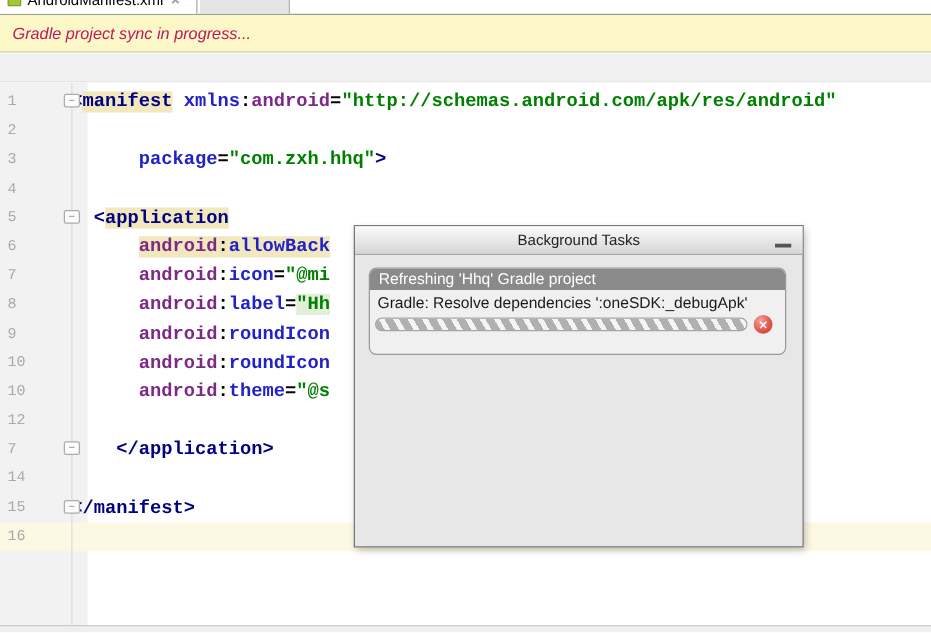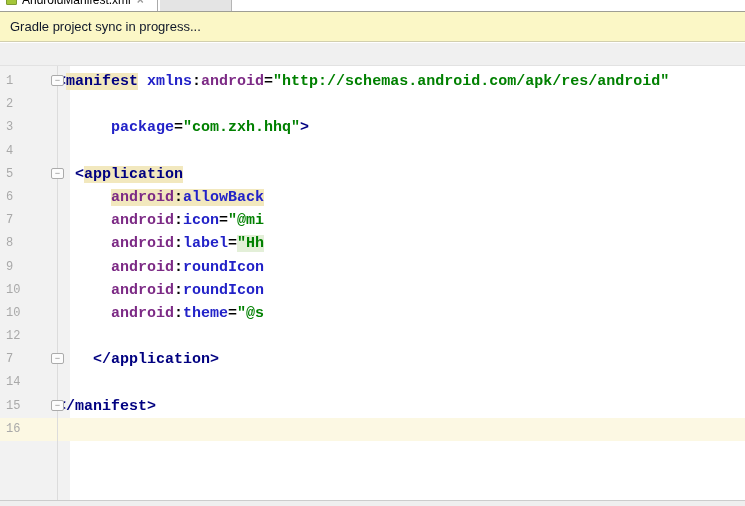--- a/index.html
+++ b/index.html
@@ -14,21 +14,21 @@
   .tab-icon { width:11px; height:11px; background:#a4c639; border:1px solid #7e9a33;
               border-radius:3px 3px 1px 1px; margin-right:5px; flex:0 0 auto; }
   .tab-label { font-size:12px; color:#000; white-space:nowrap; }
   .tab-close { margin-left:6px; color:#9a9a9a; font-size:12px; font-weight:bold; }
   .tab-stub { position:absolute; left:160px; top:0; width:72px; height:12px; background:#e4e4e4;
               border-right:1px solid #b5b5b5; }
 
   
   .banner { position:absolute; left:0; top:12px; width:745px; height:30px; background:#fbf7c6;
             border-bottom:1px solid #d2cfae; display:flex; align-items:center; padding-left:10px; }
-  .banner-text { font-size:13px; color:#0f172a; }
+  .banner-text { font-size:13px; color:#be185d;font-style:italic; }
 
   
   .grayband { position:absolute; left:0; top:43px; width:745px; height:23px; background:#f0f0f0;
               border-bottom:1px solid #e2e2e2; }
 
   
   .editor { position:absolute; left:0; top:66px; width:745px; height:434px; background:#fff; overflow:hidden; }
   .gutter-bg { position:absolute; left:0; top:0; width:70px; height:100%; background:#f2f2f2; z-index:1; }
   .gutter-sep { position:absolute; left:57px; top:0; width:1px; height:100%; background:#dcdcdc; z-index:3; }
   .code-rows { position:absolute; left:0; right:0; top:4px; z-index:2; }
@@ -137,15 +137,33 @@
       </div>
     <div class="fold-layer">
         <div class="fold" style="top: 5px;">−</div>
         <div class="fold" style="top: 97.8px;">−</div>
         <div class="fold" style="top: 283.4px;">−</div>
         <div class="fold" style="top: 329.8px;">−</div>
       </div>
     <div class="gutter-sep"></div>
   </div>
 
+  <div class="dialog">
+    <div class="dlg-titlebar">
+      <span class="dlg-title">Background Tasks</span>
+      <span class="dlg-min" title=""></span>
+    </div>
+    <div class="dlg-body">
+      <div class="task-panel">
+        <div class="task-header">Refreshing 'Hhq' Gradle project</div>
+        <div class="task-label">Gradle: Resolve dependencies ':oneSDK:_debugApk'</div>
+        <div class="progress-row">
+          <div class="progress-bar"></div>
+          <div class="cancel-btn">
+            <span>✕</span>
+          </div>
+        </div>
+      </div>
+    </div>
+  </div>
 
   <div class="bottomstrip"></div>
 </div>
 
 </body></html>

